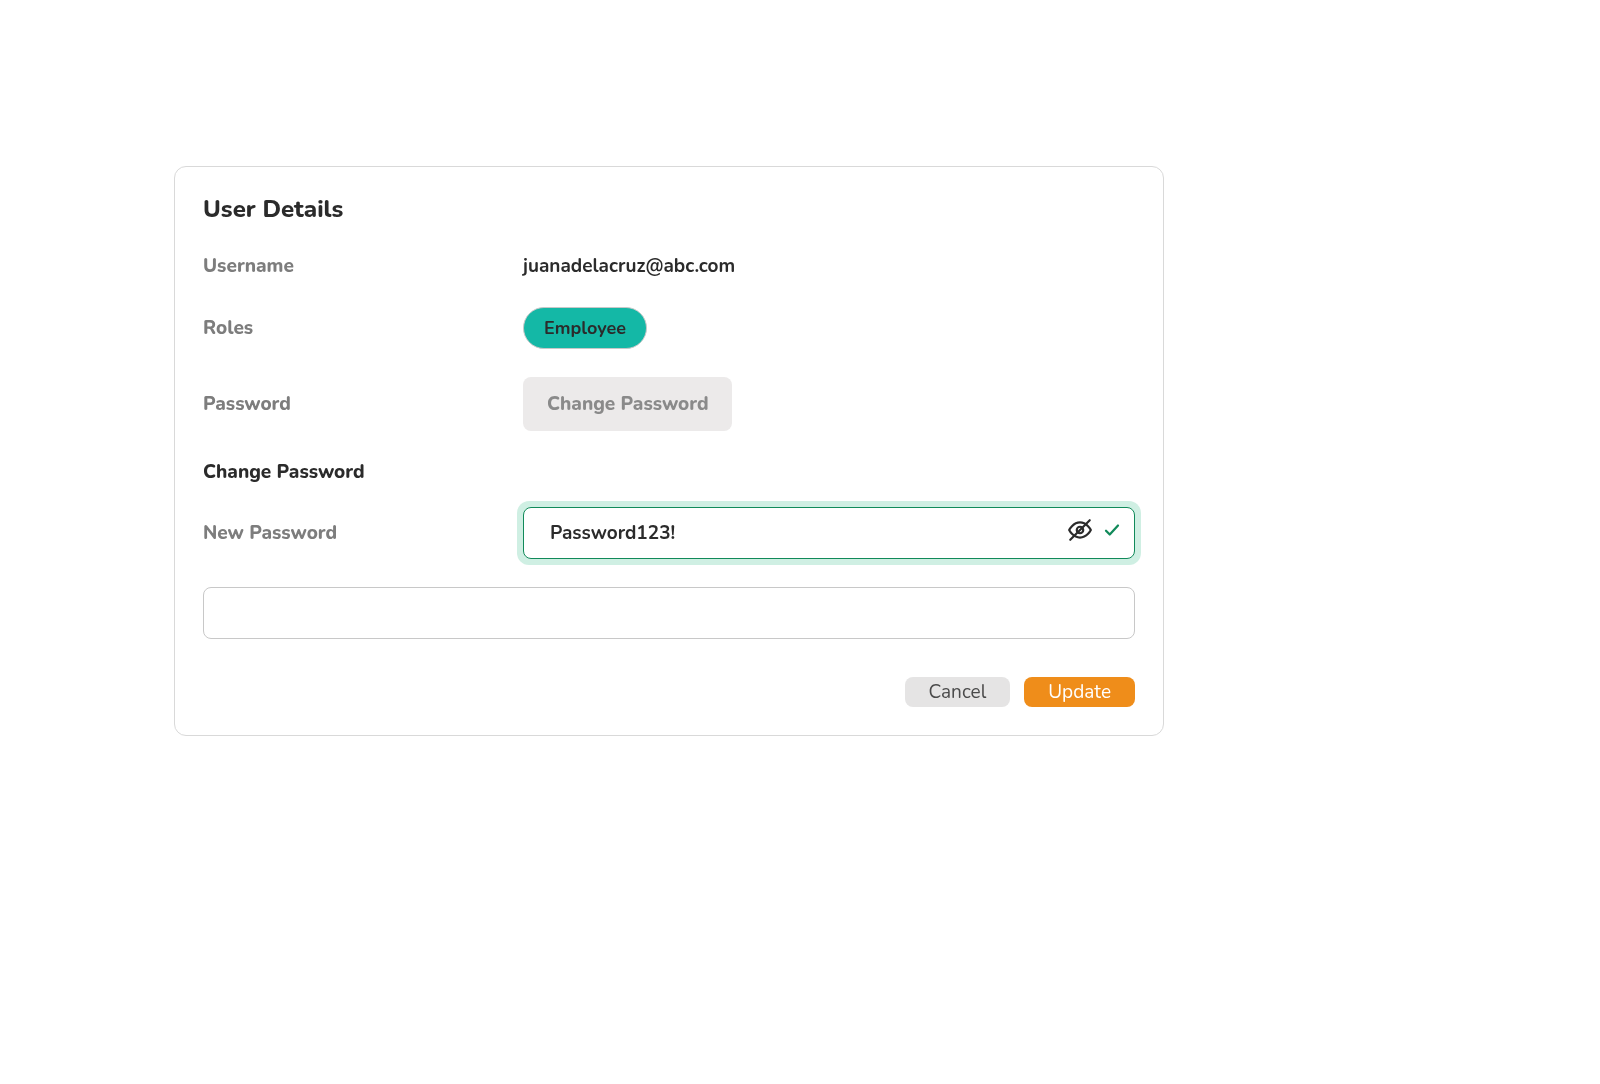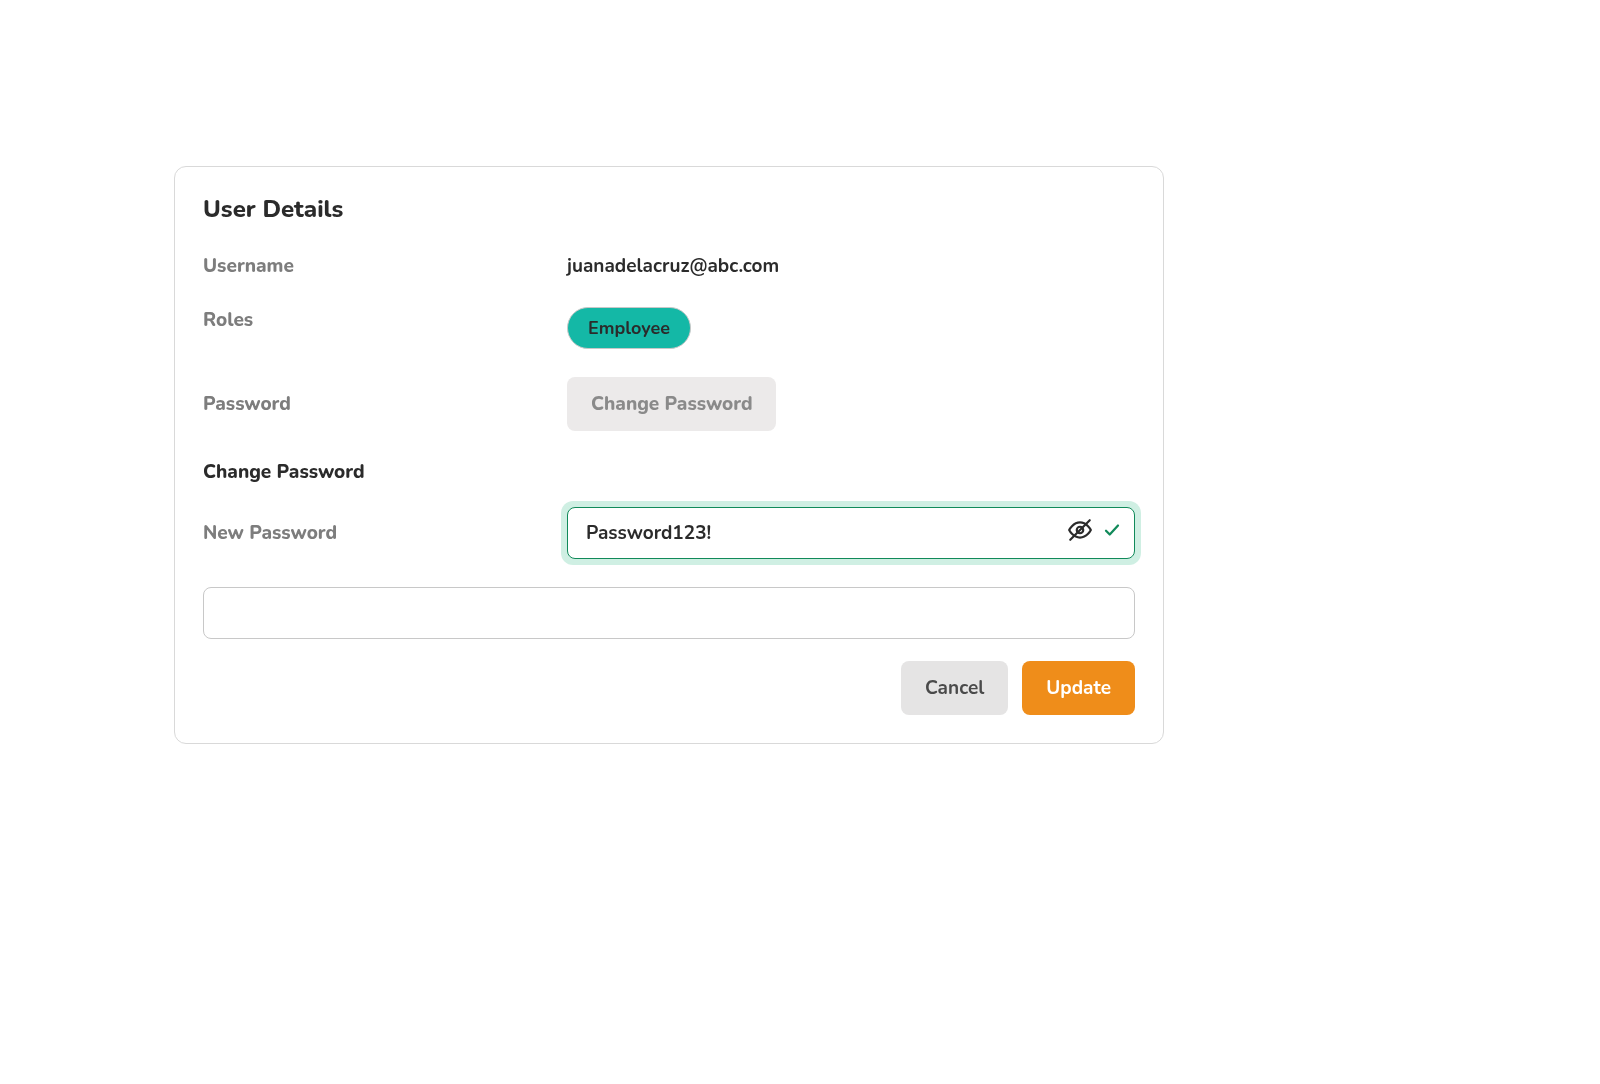--- a/index.html
+++ b/index.html
@@ -22,23 +22,22 @@
   .card-title {
     font-size: 24px;
     font-weight: 800;
     color: #2b2b2b;
     margin-bottom: 28px;
   }
   .row {
     display: flex;
     align-items: center;
     margin-bottom: 28px;
-    gap: 44px;
-  }
-  .row.roles { align-items: flex-start; }
+  }
+  .row.roles { align-items: center; }
   .label {
     width: 320px;
     font-size: 19px;
     font-weight: 800;
     color: #7d7d7d;
   }
   .subheading {
     font-size: 19px;
     font-weight: 800;
     color: #2b2b2b;
@@ -80,21 +79,21 @@
     inset: -6px;
     border-radius: 12px;
     background: #a7e1cc;
     opacity: 0.55;
     z-index: 0;
   }
   .text-input {
     position: relative;
     width: 100%;
     height: 52px;
-    padding: 0 90px 0 18px;
+    padding: 0 90px 0 26px;
     font-size: 19px;
     font-weight: 700;
     font-family: inherit;
     color: #2b2b2b;
     background: #fff;
     border: 1.5px solid #118a5a;
     border-radius: 8px;
     outline: none;
     z-index: 1;
   }
@@ -121,27 +120,28 @@
     width: 18px;
     height: 18px;
   }
   .actions {
     display: flex;
     justify-content: flex-end;
     gap: 14px;
     margin-top: 6px;
   }
   .btn {
-    padding: 14px 24px;
+    padding: 2px 24px;
     border: none;
     border-radius: 8px;
     font-size: 19px;
-    font-weight: 700;
+    font-weight: 400;
     font-family: inherit;
     cursor: pointer;
+    margin-top: 16px;
   }
   .btn-cancel { background: #e5e4e4; color: #4a4a4a; }
   .btn-update { background: #ef8d1a; color: #ffffff; }
 </style>
 </head>
 <body>
 
 <div class="card">
   <h2 class="card-title">User Details</h2>
 

